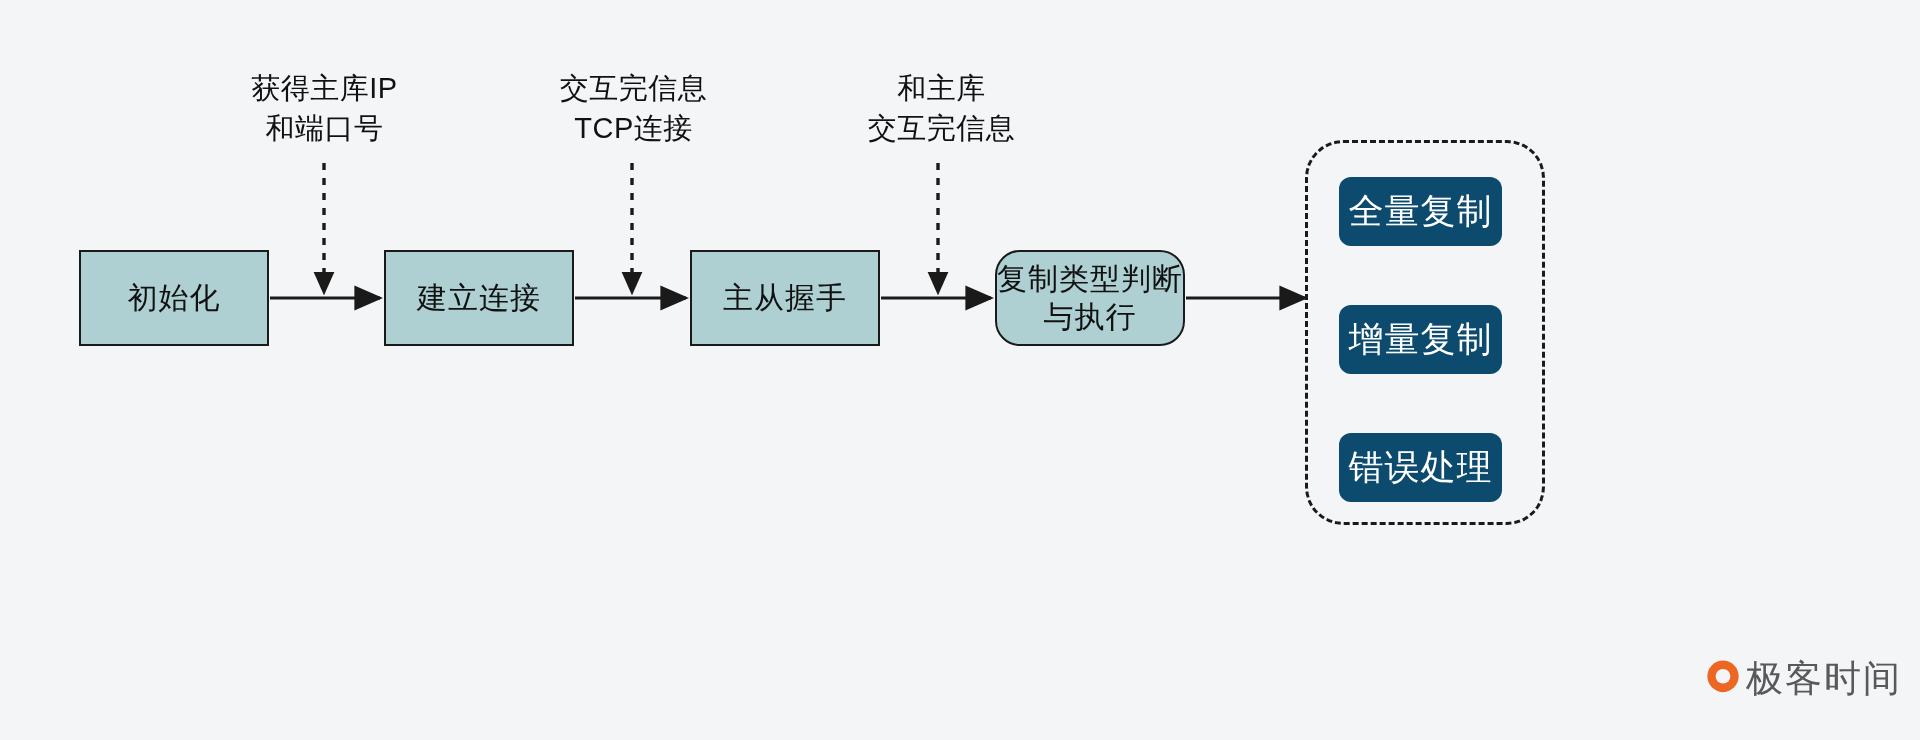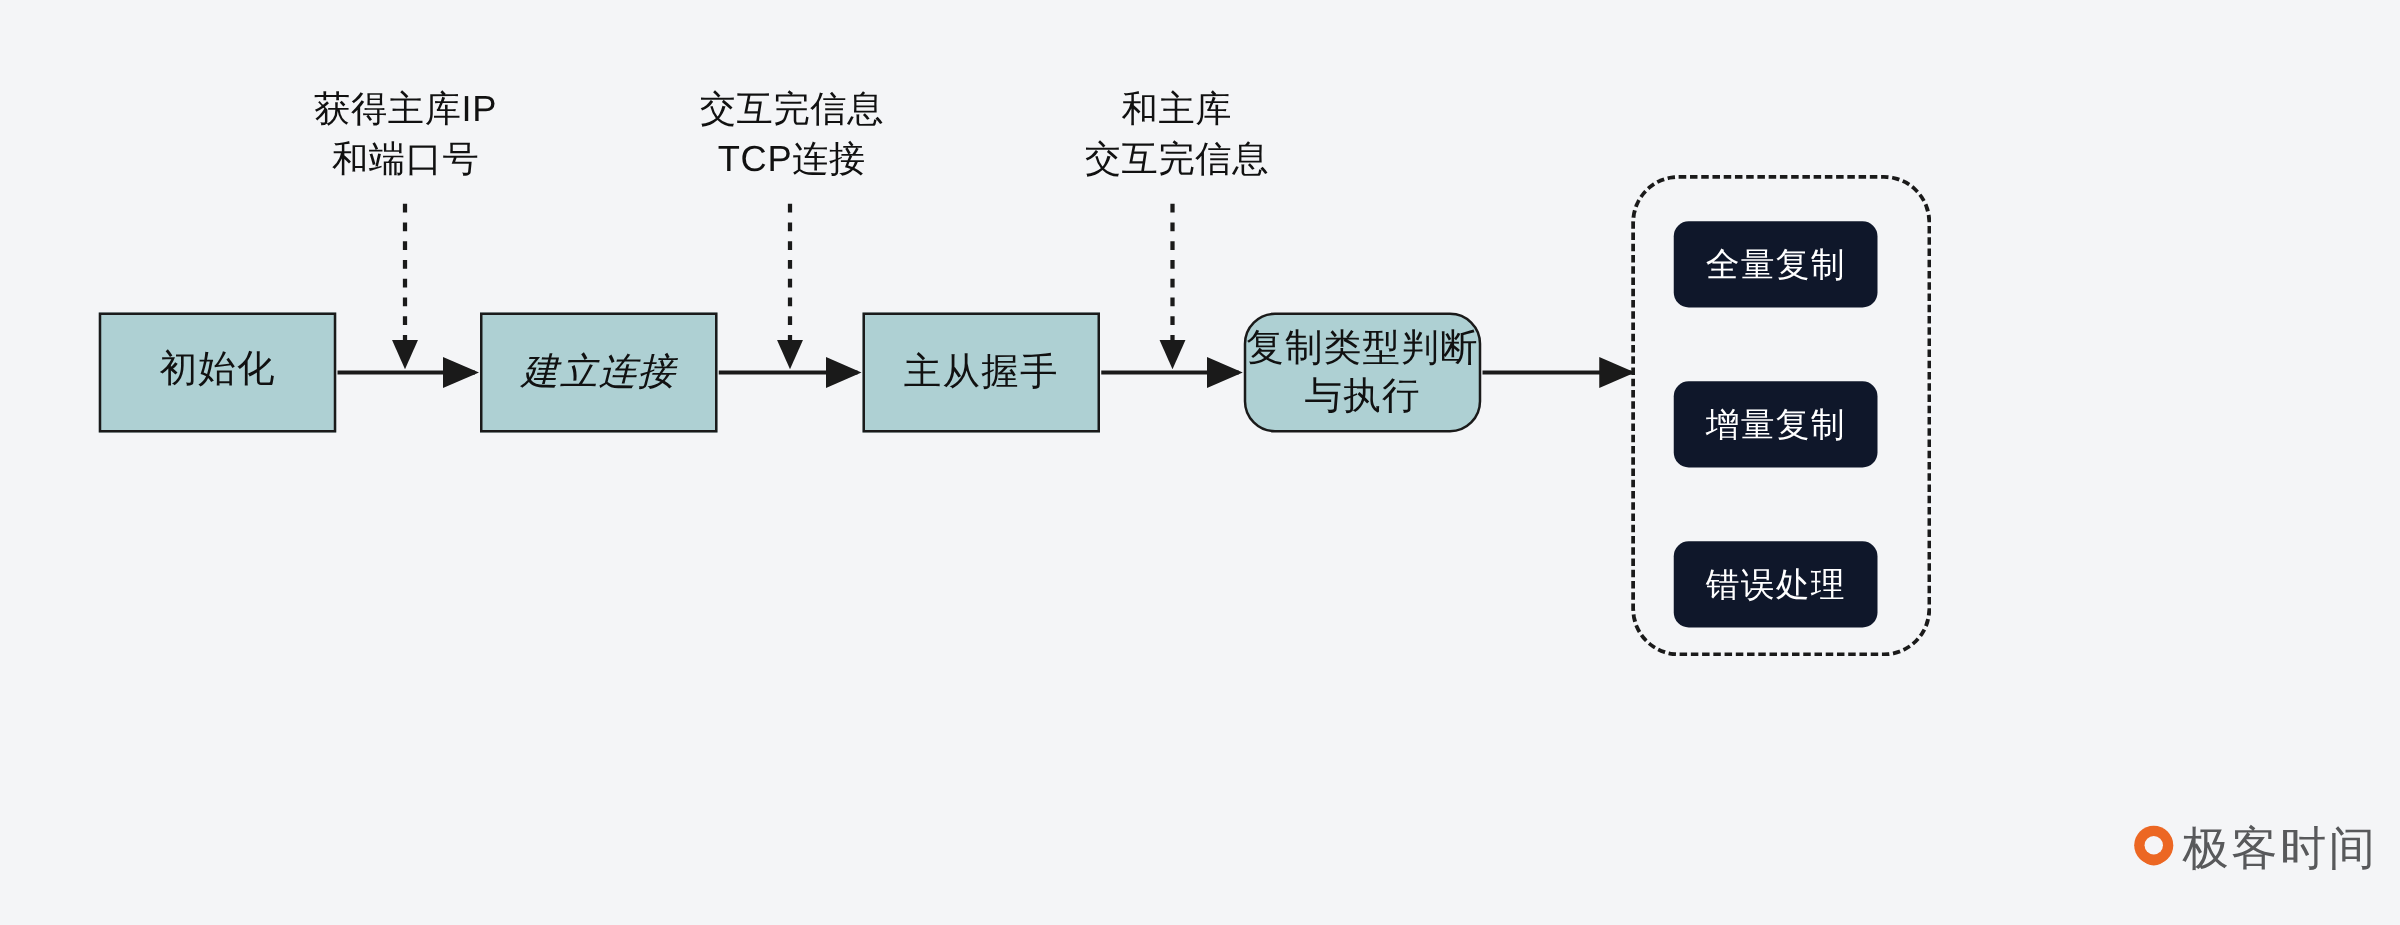--- a/index.html
+++ b/index.html
@@ -54,27 +54,27 @@
     box-sizing: border-box;
     border: 3px dashed #1a1a1a;
     border-radius: 38px;
     background: transparent;
   }
 
   
   .option-chip {
     position: absolute;
     box-sizing: border-box;
-    background: #0f172a;
+    background: #0c4a6e;
     border-radius: 12px;
     display: flex;
     align-items: center;
     justify-content: center;
     color: #ffffff;
-    font-size: 27px;
+    font-size: 35px;
     letter-spacing: 1px;
   }
 
   
   .edge-label {
     position: absolute;
     text-align: center;
     color: #111111;
     font-size: 29px;
     line-height: 1.38;
@@ -132,23 +132,23 @@
 
   <div class="edge-label" style="left:183px; top:68px; width:235px;">获得主库IP
 和端口号</div>
 
   <div class="edge-label" style="left:492px; top:68px; width:235px;">交互完信息
 TCP连接</div>
 
   <div class="edge-label" style="left:800px; top:68px; width:235px;">和主库
 交互完信息</div>
 
-  <div class="stage-box" style="left:55px; top:250px; width:190px; height:96px;font-family:Liberation Mono, monospace;">初始化</div>
+  <div class="stage-box" style="left:55px; top:250px; width:190px; height:96px;">初始化</div>
 
-  <div class="stage-box" style="left:360px; top:250px; width:190px; height:96px;font-style:italic;">建立连接</div>
+  <div class="stage-box" style="left:360px; top:250px; width:190px; height:96px;">建立连接</div>
 
   <div class="stage-box" style="left:666px; top:250px; width:190px; height:96px;">主从握手</div>
 
   <div class="stage-box" style="left:971px; top:250px; width:190px; height:96px;border-radius:25px;">复制类型判断
 与执行</div>
 
   <div class="group-container" style="left:1281px; top:140px; width:240px; height:385px;"></div>
 
   <div class="option-chip" style="left:1315px; top:177px; width:163px; height:69px;">全量复制</div>
 

